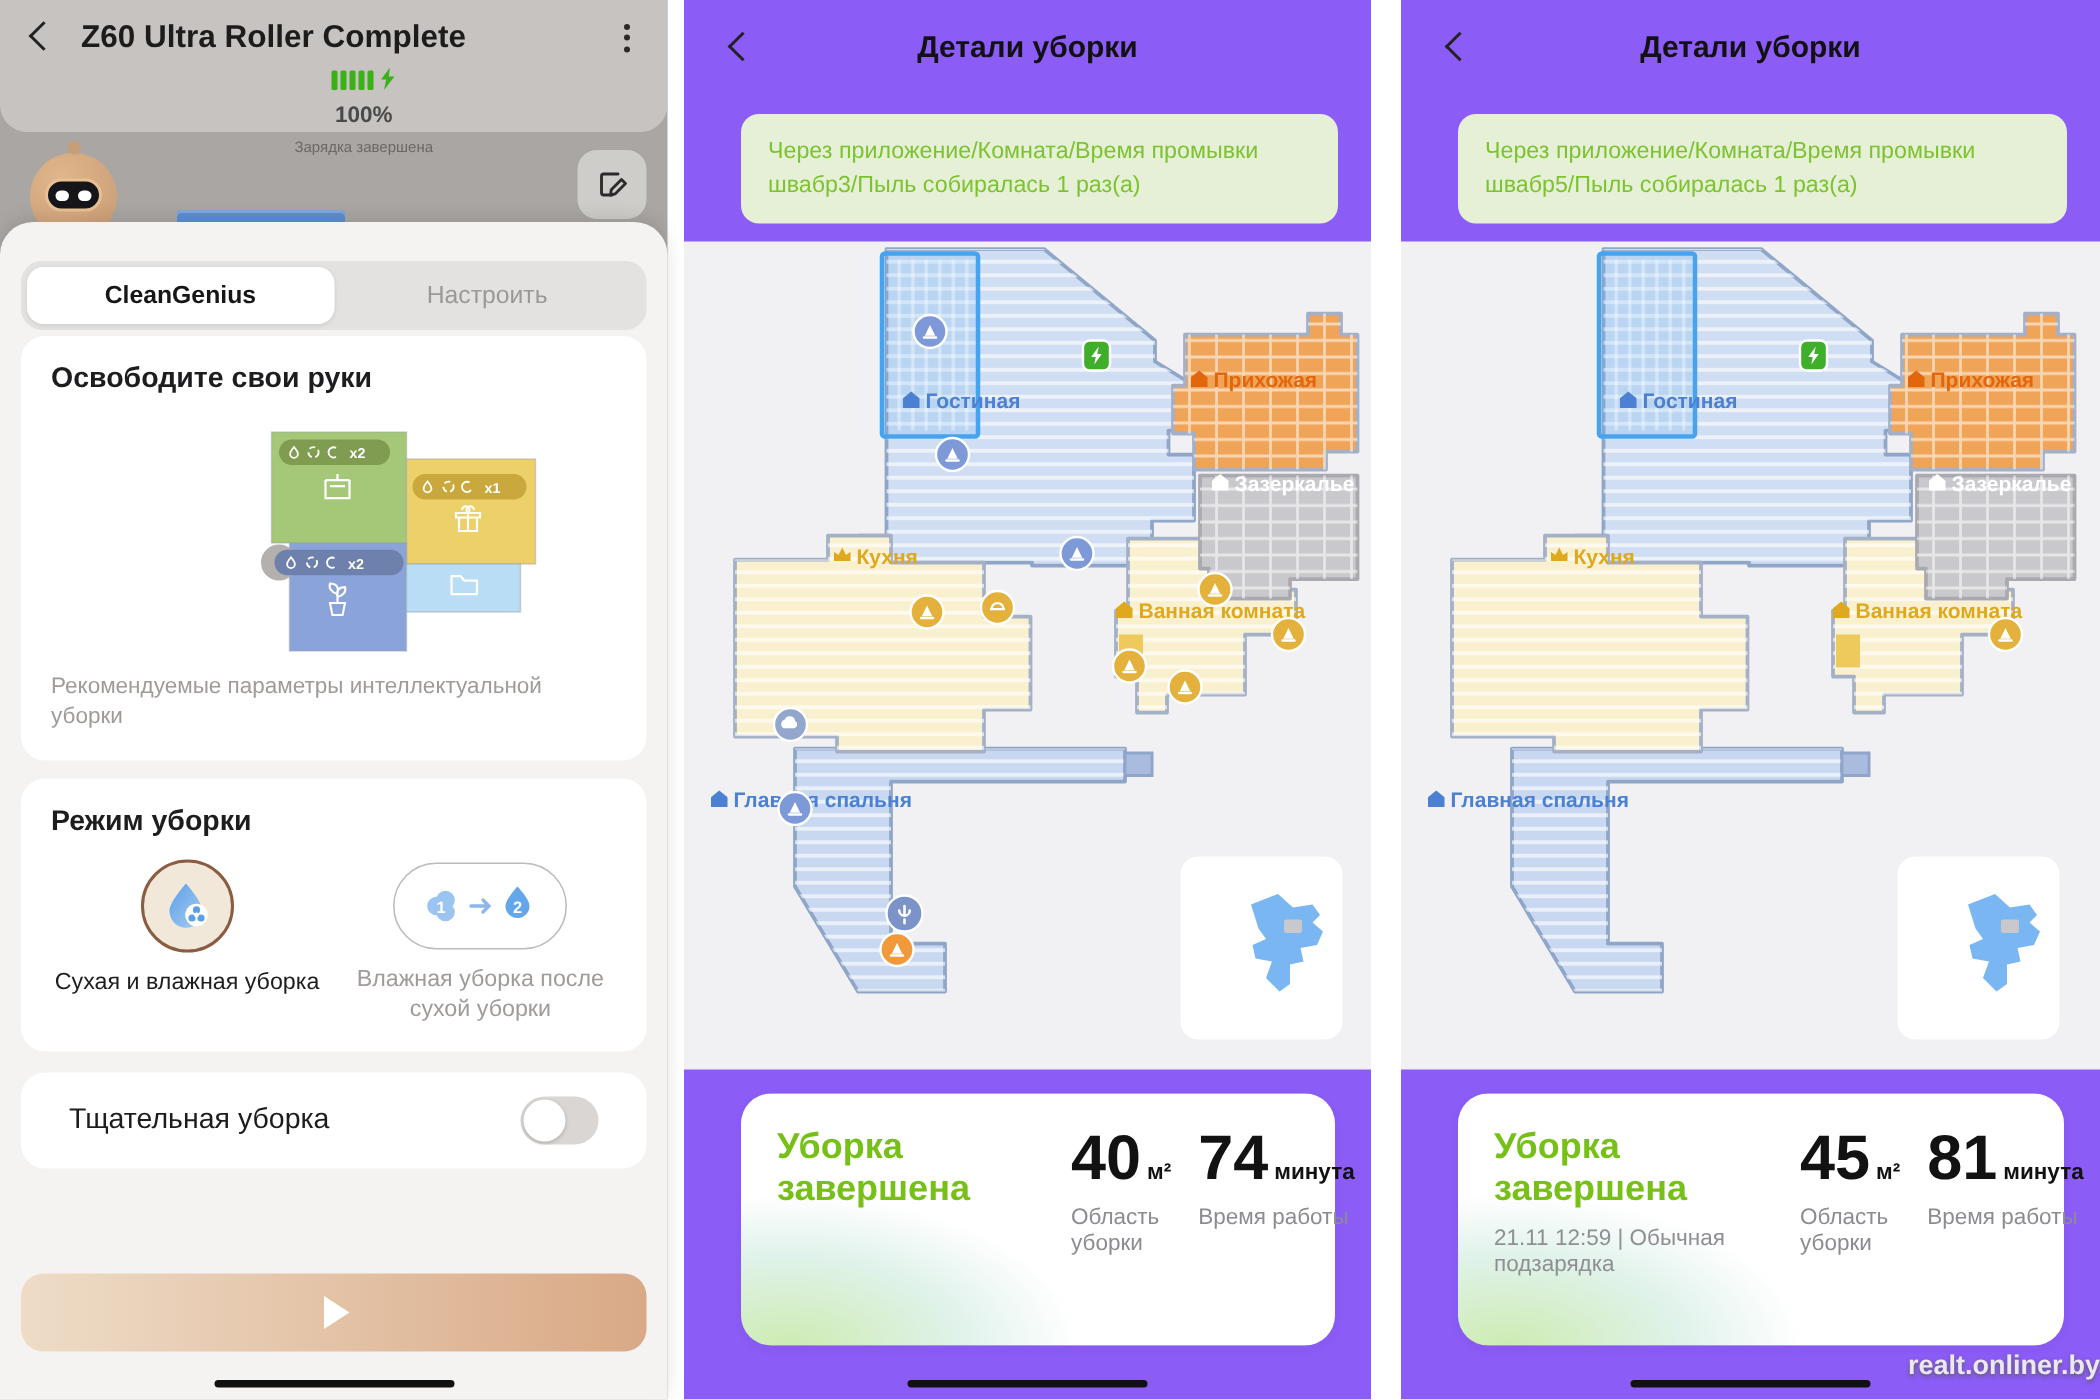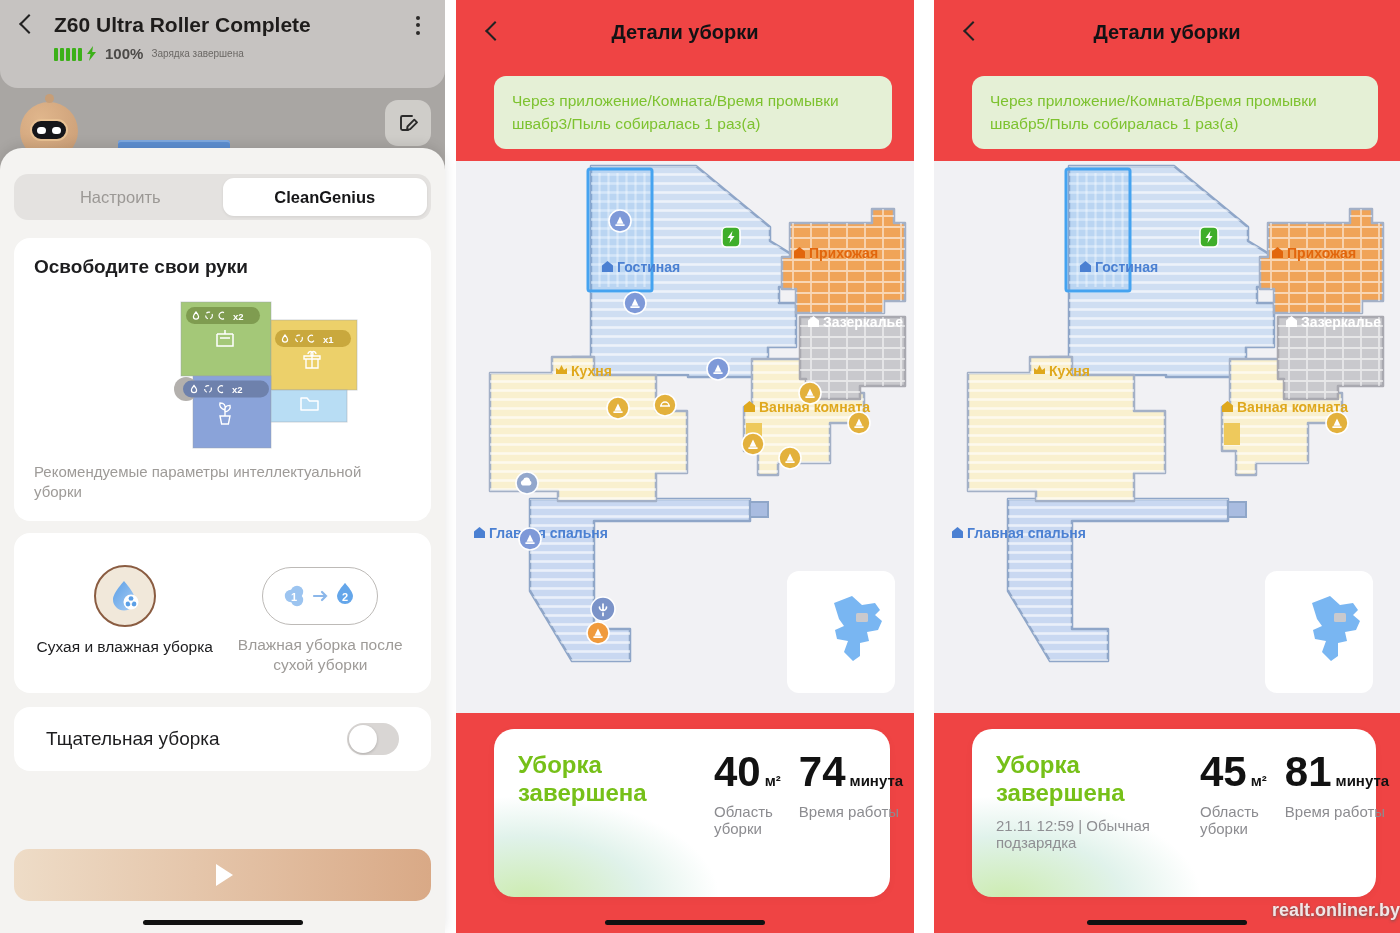--- a/index.html
+++ b/index.html
@@ -14,21 +14,21 @@
 
   .lp-headercard { position:absolute; top:0; left:0; right:0; height:88px;
     background:#c6c3c1; border-radius:0 0 18px 18px; padding:12px 14px 0 14px; }
   .lp-toprow { display:flex; align-items:center; }
   .chev-back { width:26px; height:26px; position:relative; flex:0 0 auto; cursor:pointer; }
   .chev-back::before { content:""; position:absolute; left:8px; top:5px; width:12px; height:12px;
     border-left:2.6px solid #222; border-bottom:2.6px solid #222; transform:rotate(45deg); }
   .lp-title { font-size:21px; font-weight:bold; color:#1e1c1b; margin-left:14px; flex:1; }
   .kebab { width:26px; display:flex; flex-direction:column; align-items:center; gap:3.5px; cursor:pointer; }
   .kebab i { width:4px; height:4px; border-radius:50%; background:#2c2a29; }
-  .lp-subrow { display:flex; align-items:center; margin:7px 0 0 40px; gap:8px; }
+  .lp-subrow { display:flex; align-items:center; margin:7px 0 0 40px; gap:8px;flex-direction:column; }
   .battery { display:flex; align-items:flex-end; gap:2px; }
   .battery i { width:4px; height:13px; background:#3cb019; border-radius:1px; }
   .bolt { margin-left:2px; }
   .lp-pct { font-size:15px; color:#4c4a48; font-weight:bold; }
   .lp-status { font-size:10px; color:#6b6865; }
 
   .lp-midrow { position:absolute; top:96px; left:0; right:0; height:60px; }
   .robot { position:absolute; left:20px; top:6px; width:58px; height:58px; border-radius:50%;
     background:radial-gradient(circle at 35% 30%, #e0b68c, #c89b74); }
   .robot::before { content:""; position:absolute; top:-8px; left:25px; width:9px; height:9px;
@@ -47,21 +47,21 @@
     border-radius:22px 22px 0 0; box-shadow:0 -3px 12px rgba(0,0,0,.10);
     display:flex; flex-direction:column; padding:26px 14px 0 14px; }
   .seg { height:46px; background:#e4e2e0; border-radius:14px; display:flex; padding:4px; }
   .seg-item { flex:1; display:flex; align-items:center; justify-content:center;
     font-size:16.5px; border-radius:11px; cursor:pointer; }
   .seg-item.active { background:#fff; color:#161618; font-weight:bold;
     box-shadow:0 1px 3px rgba(0,0,0,.08); }
   .seg-item.idle { color:#9b9895; }
 
   .card { background:#fff; border-radius:16px; padding:18px 20px; }
-  .card1 { margin-top:18px; }
+  .card1 { margin-top:4px; }
   .card-title { font-size:19px; font-weight:bold; color:#1d1d1f; }
   .illu { display:block; margin:10px auto 4px auto; }
   .caption { font-size:15px; color:#9e9b98; line-height:1.35; margin-top:6px; }
 
   .card2 { margin-top:12px; }
   .modes { display:flex; margin-top:14px; gap:14px; }
   .mode { flex:1; display:flex; flex-direction:column; align-items:center; cursor:pointer; }
   .mode-circle { width:62px; height:62px; border-radius:50%; background:#f1e8da;
     border:2.5px solid #8a5c41; display:flex; align-items:center; justify-content:center; }
   .mode-pill { width:116px; height:58px; border-radius:29px; border:1.5px solid #bdbab7;
@@ -79,21 +79,21 @@
   .play-btn { margin-top:auto; margin-bottom:32px; height:52px; border-radius:15px;
     background:linear-gradient(90deg,#eedcc7,#d9a986); display:flex; align-items:center;
     justify-content:center; cursor:pointer; }
   .play-tri { width:0; height:0; border-left:17px solid #fff; border-top:11px solid transparent;
     border-bottom:11px solid transparent; margin-left:4px; }
 
   .home-ind { position:absolute; bottom:8px; left:50%; transform:translateX(-50%);
     width:160px; height:5px; border-radius:3px; background:#111; }
 
   
-  .phone-detail { height:933px; position:relative; background:#ef4444;
+  .phone-detail { height:933px; position:relative; background:#8b5cf6;
     display:flex; flex-direction:column; }
   .pd-mid { width:458px; } .pd-right { width:466px; }
   .d-header { height:64px; position:relative; display:flex; align-items:center;
     justify-content:center; flex:0 0 auto; }
   .d-header .chev-back { position:absolute; left:24px; top:19px; }
   .d-title { font-size:20px; font-weight:bold; color:#121214; }
   .banner { margin:12px 22px 0 38px; background:#e5f0d6; border-radius:12px;
     padding:13px 18px; font-size:15.5px; line-height:1.5; color:#7dc22f; flex:0 0 auto; }
   .map-band { margin-top:12px; height:552px; background:#f1f1f4; position:relative; flex:0 0 auto; }
   .mapsvg { position:absolute; left:4px; top:0; }
@@ -157,22 +157,22 @@
       <div class="edit-btn">
         <svg width="24" height="24" viewBox="0 0 24 24">
           <path d="M16,5 H6.5 A1.5,1.5 0 0 0 5,6.5 V17.5 A1.5,1.5 0 0 0 6.5,19 H12" fill="none" stroke="#2b2b2b" stroke-width="1.9" stroke-linecap="round"></path>
           <path d="M11.5,15.5 L18.3,8.7 L21,11.4 L14.2,18.2 L11,19 Z" fill="none" stroke="#2b2b2b" stroke-width="1.9" stroke-linejoin="round"></path>
         </svg>
       </div>
     </div>
 
     <div class="sheet">
       <div class="seg">
+        <div class="seg-item active">CleanGenius</div>
         <div class="seg-item idle">Настроить</div>
-        <div class="seg-item active">CleanGenius</div>
       </div>
 
       <div class="card card1">
         <div class="card-title">Освободите свои руки</div>
 
         <svg class="illu" width="300" height="168" viewBox="0 0 300 168">
           <g stroke="#9aa0a8" stroke-opacity=".45" stroke-width="1">
             <rect x="108" y="14" width="90" height="74" fill="#a4c878"></rect>
             <rect x="198" y="32" width="86" height="70" fill="#ecd06a"></rect>
             <rect x="120" y="88" width="78" height="72" fill="#8aa3d9"></rect>
@@ -206,20 +206,21 @@
             <text x="159" y="105" font-size="9.5" font-weight="bold" fill="#fff">x2</text>
           </g>
           <path d="M152,128 v-6 M152,122 c-4,-1 -6,-4 -5,-7 c4,0 6,2 5,7 M152,124 c4,-1 6,-3.6 5,-6.6 c-4,0 -6,2 -5,6.6 M147,128 h10 l-1.6,8 h-6.8 Z" stroke="#fff" stroke-width="1.4" fill="none"></path>
           <path d="M228,110 h6 l2.5,3 h8.5 v9 h-17 z" stroke="#fff" stroke-width="1.5" fill="none" stroke-linejoin="round"></path>
         </svg>
 
         <div class="caption">Рекомендуемые параметры интеллектуальной уборки</div>
       </div>
 
       <div class="card card2">
+        <div class="card-title">Режим уборки</div>
         <div class="modes">
           <div class="mode">
             <div class="mode-circle">
               <svg width="36" height="36" viewBox="0 0 36 36">
                 <defs>
                   <linearGradient id="dropG" x1="0" y1="0" x2="1" y2="1">
                     <stop offset="0" stop-color="#5b9fe6"></stop>
                       <stop offset="1" stop-color="#a9cdf4"></stop>
                   </linearGradient>
                 </defs>

